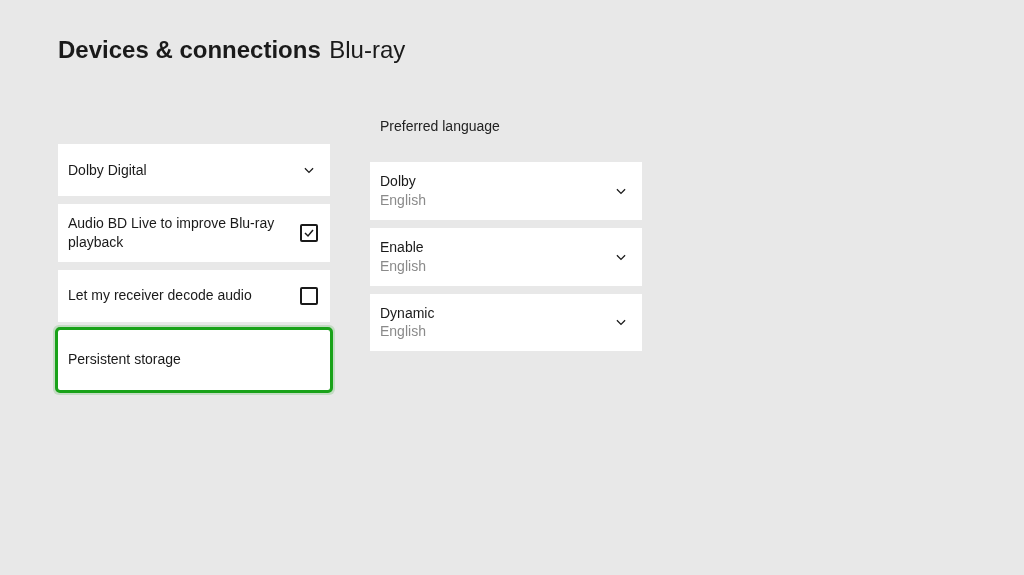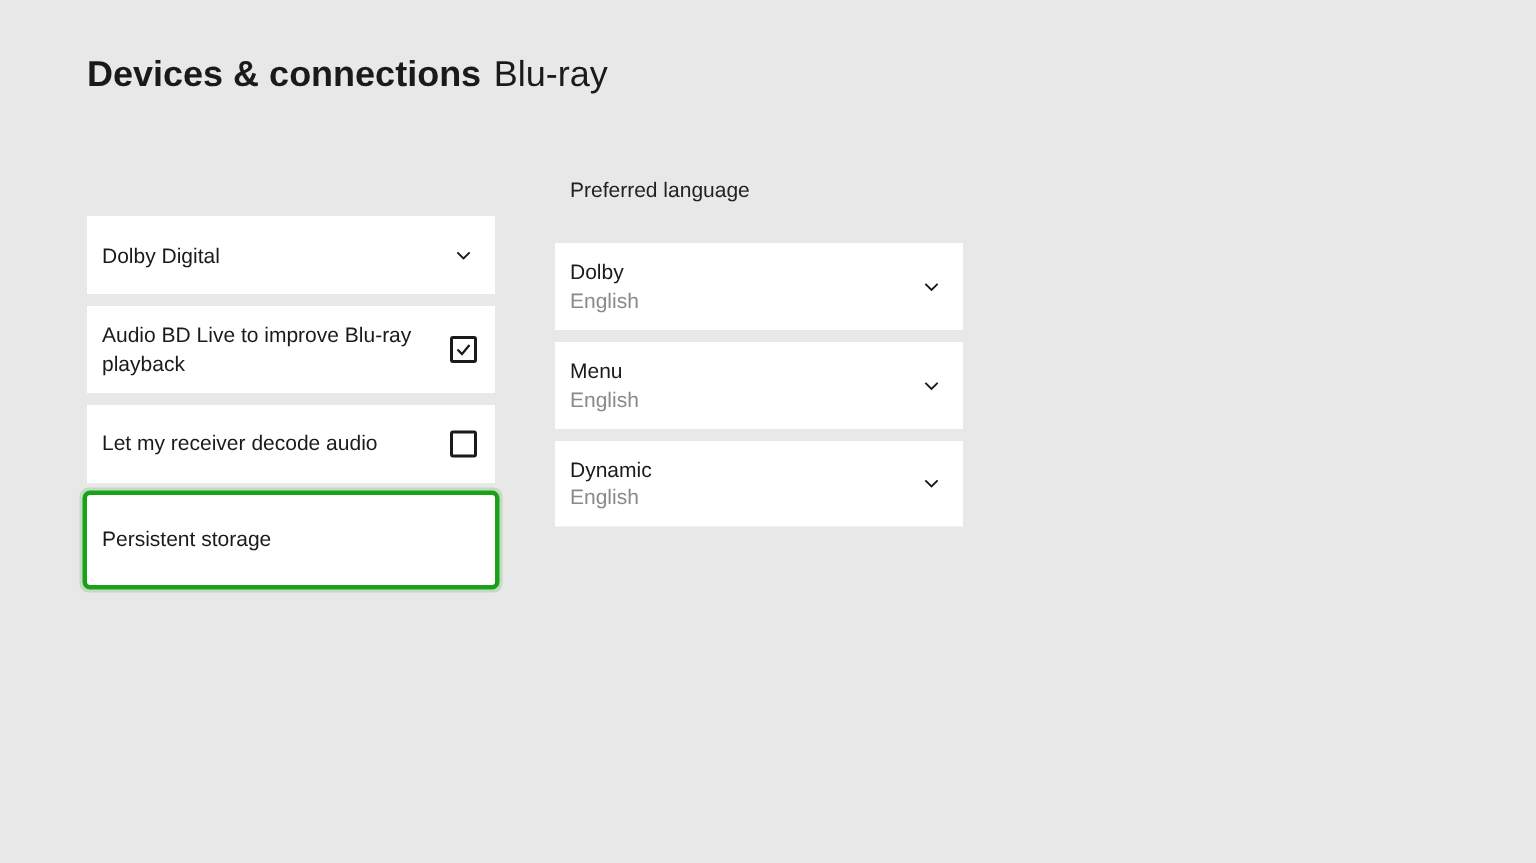--- a/index.html
+++ b/index.html
@@ -155,21 +155,21 @@
       <span class="primary">Dolby</span>
       <span class="secondary">English</span>
       <span class="chevron">
         <svg viewBox="0 0 24 24" fill="none" stroke="#1a1a1a" stroke-width="2.2">
             <polyline points="5 9 12 16 19 9"></polyline>
           </svg>
       </span>
     </div>
 
     <div class="panel-item">
-      <span class="primary">Menu</span>
+      <span class="primary">Enable</span>
       <span class="secondary">English</span>
       <span class="chevron">
         <svg viewBox="0 0 24 24" fill="none" stroke="#1a1a1a" stroke-width="2.2">
             <polyline points="5 9 12 16 19 9"></polyline>
           </svg>
       </span>
     </div>
 
     <div class="panel-item">
       <span class="primary">Dynamic</span>

